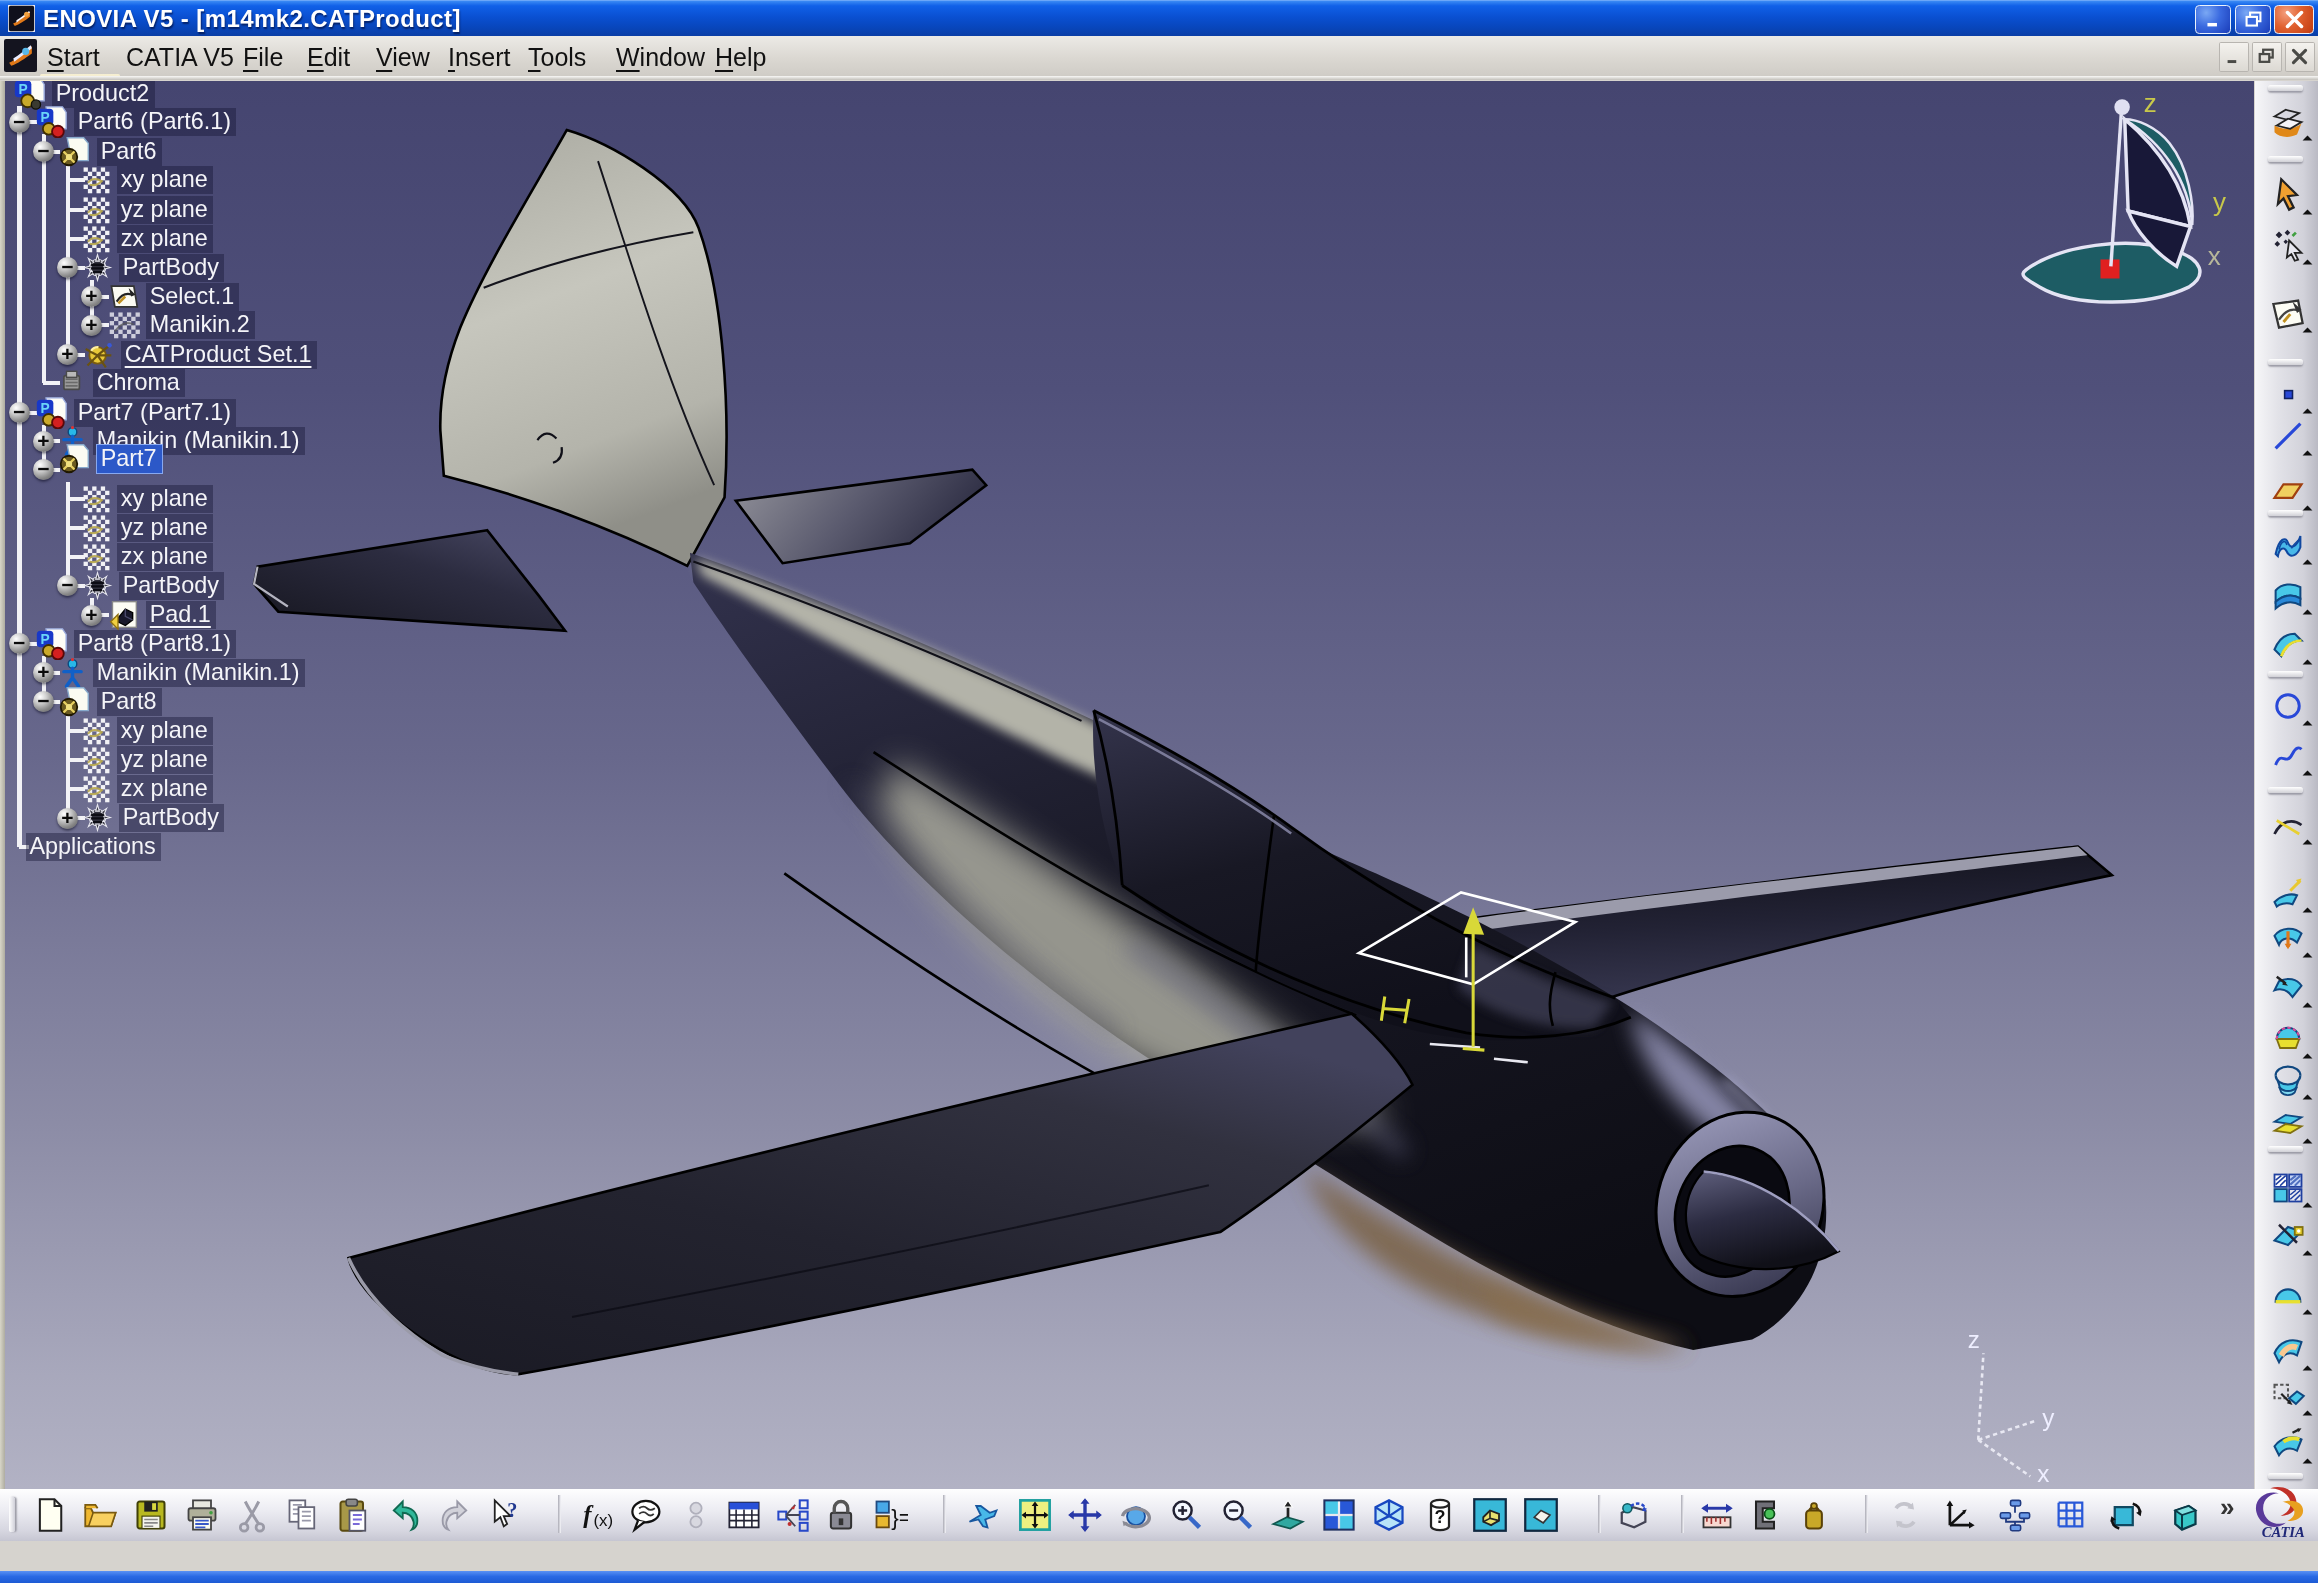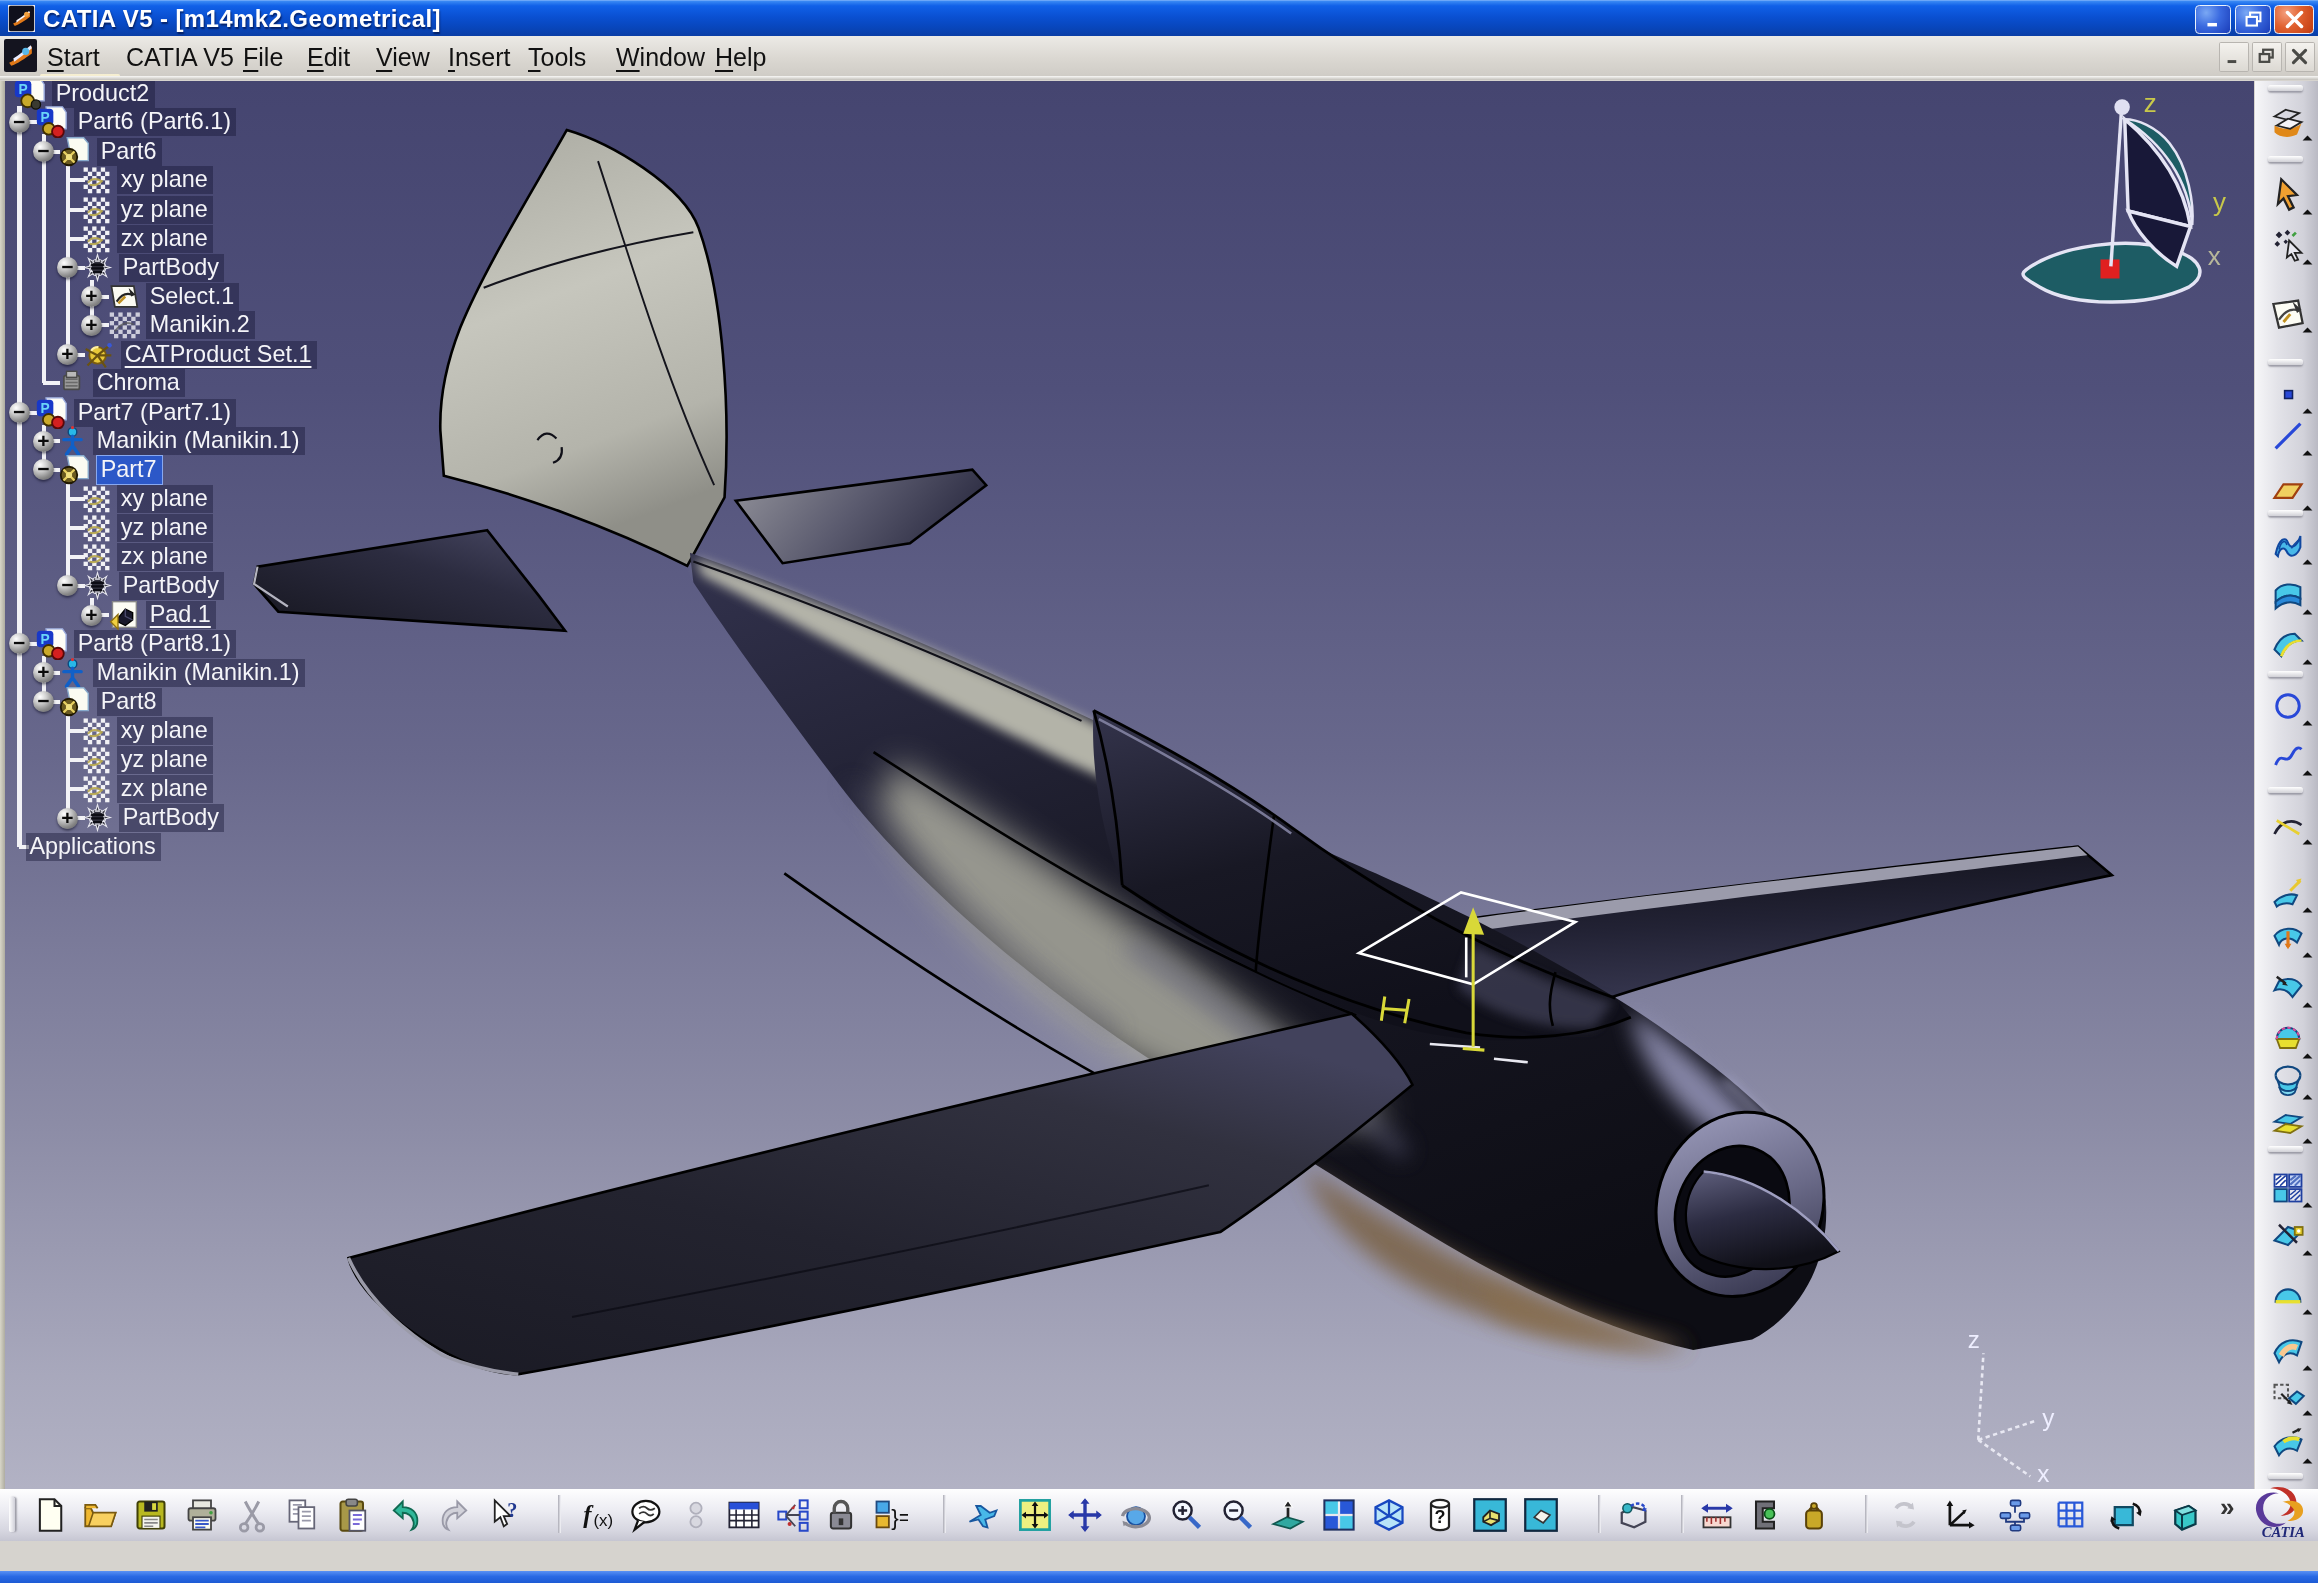--- a/index.html
+++ b/index.html
@@ -100,21 +100,21 @@
 
 <div id="app">
 
   <div id="titlebar">
     <svg id="title-icon" viewBox="0 0 32 32">
       <rect x="0" y="0" width="32" height="32" rx="3" fill="#10101c" stroke="#e8e8f0" stroke-width="2"></rect>
       <path d="M6,22 C12,20 18,14 26,8 L26,14 C20,19 13,23 8,25 Z" fill="#e07818"></path>
       <path d="M10,18 C15,15 20,11 25,7 L26,9 C20,14 14,18 10,21 Z" fill="#f8f8ff"></path>
       <circle cx="22" cy="11" r="3" fill="#f0a040"></circle>
     </svg>
-    <div id="title-text">CATIA V5 - [m14mk2.Geometrical]</div>
+    <div id="title-text">ENOVIA V5 - [m14mk2.CATProduct]</div>
     <div class="winbtn blue" style="left:2195px">
       <svg width="19" height="19" viewBox="0 0 22 22">
           <rect x="4" y="15" width="11" height="4" fill="#fff"></rect>
         </svg>
     </div>
     <div class="winbtn blue" style="left:2235px">
       <svg width="19" height="19" viewBox="0 0 22 22">
         <rect x="7" y="3" width="12" height="10" fill="none" stroke="#fff" stroke-width="2.4"></rect>
         <rect x="3" y="8" width="12" height="10" fill="#3a6ae0" stroke="#fff" stroke-width="2.4"></rect>
       </svg>
@@ -580,21 +580,21 @@
       <circle cx="18" cy="8" r="5" fill="#28b8e8" stroke="#0a4a80" stroke-width="1.6"></circle>
       <path d="M18,13 L18,24 M8,17 L28,17 M18,24 L11,34 M18,24 L25,34" stroke="#1060c8" stroke-width="4" stroke-linecap="round"></path>
       <circle cx="18" cy="3" r="1.8" fill="#e03030"></circle>
             </svg>
           </span>
           <span class="nlabel  ">Manikin (Manikin.1)</span>
         </div>
         <div class="thandle" style="left: 33px; top: 431px;">
           <span>+</span>
         </div>
-        <div class="tnode" style="left: 57px; top: 455px;">
+        <div class="tnode" style="left: 57px; top: 444px;">
           <span class="nicon">
             <svg width="35" height="33" viewBox="0 0 36 36">
       <path d="M10,3 L28,3 L33,9 L33,28 L15,28 Z" fill="#fbfbf2" stroke="#8ac" stroke-width="1.5"></path>
       <circle cx="12" cy="24" r="9" fill="#6a5a20" stroke="#201800" stroke-width="2"></circle>
       <path d="M6,18 L18,30 M6,30 L18,18" stroke="#e8d060" stroke-width="2.5"></path>
       <circle cx="12" cy="24" r="3.4" fill="#f0e080"></circle>
             </svg>
           </span>
           <span class="nlabel sel ">Part7</span>
         </div>

